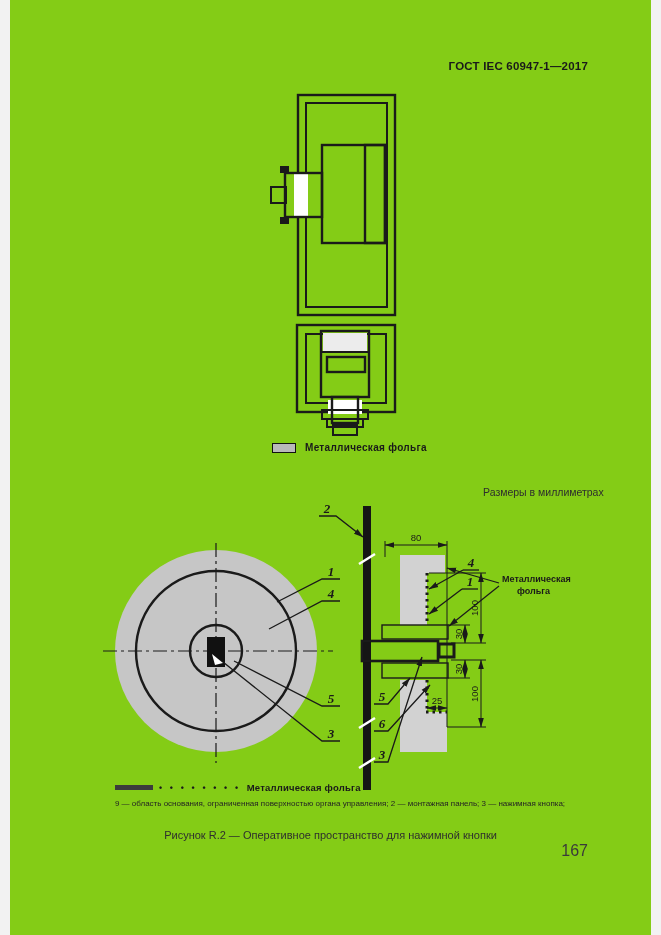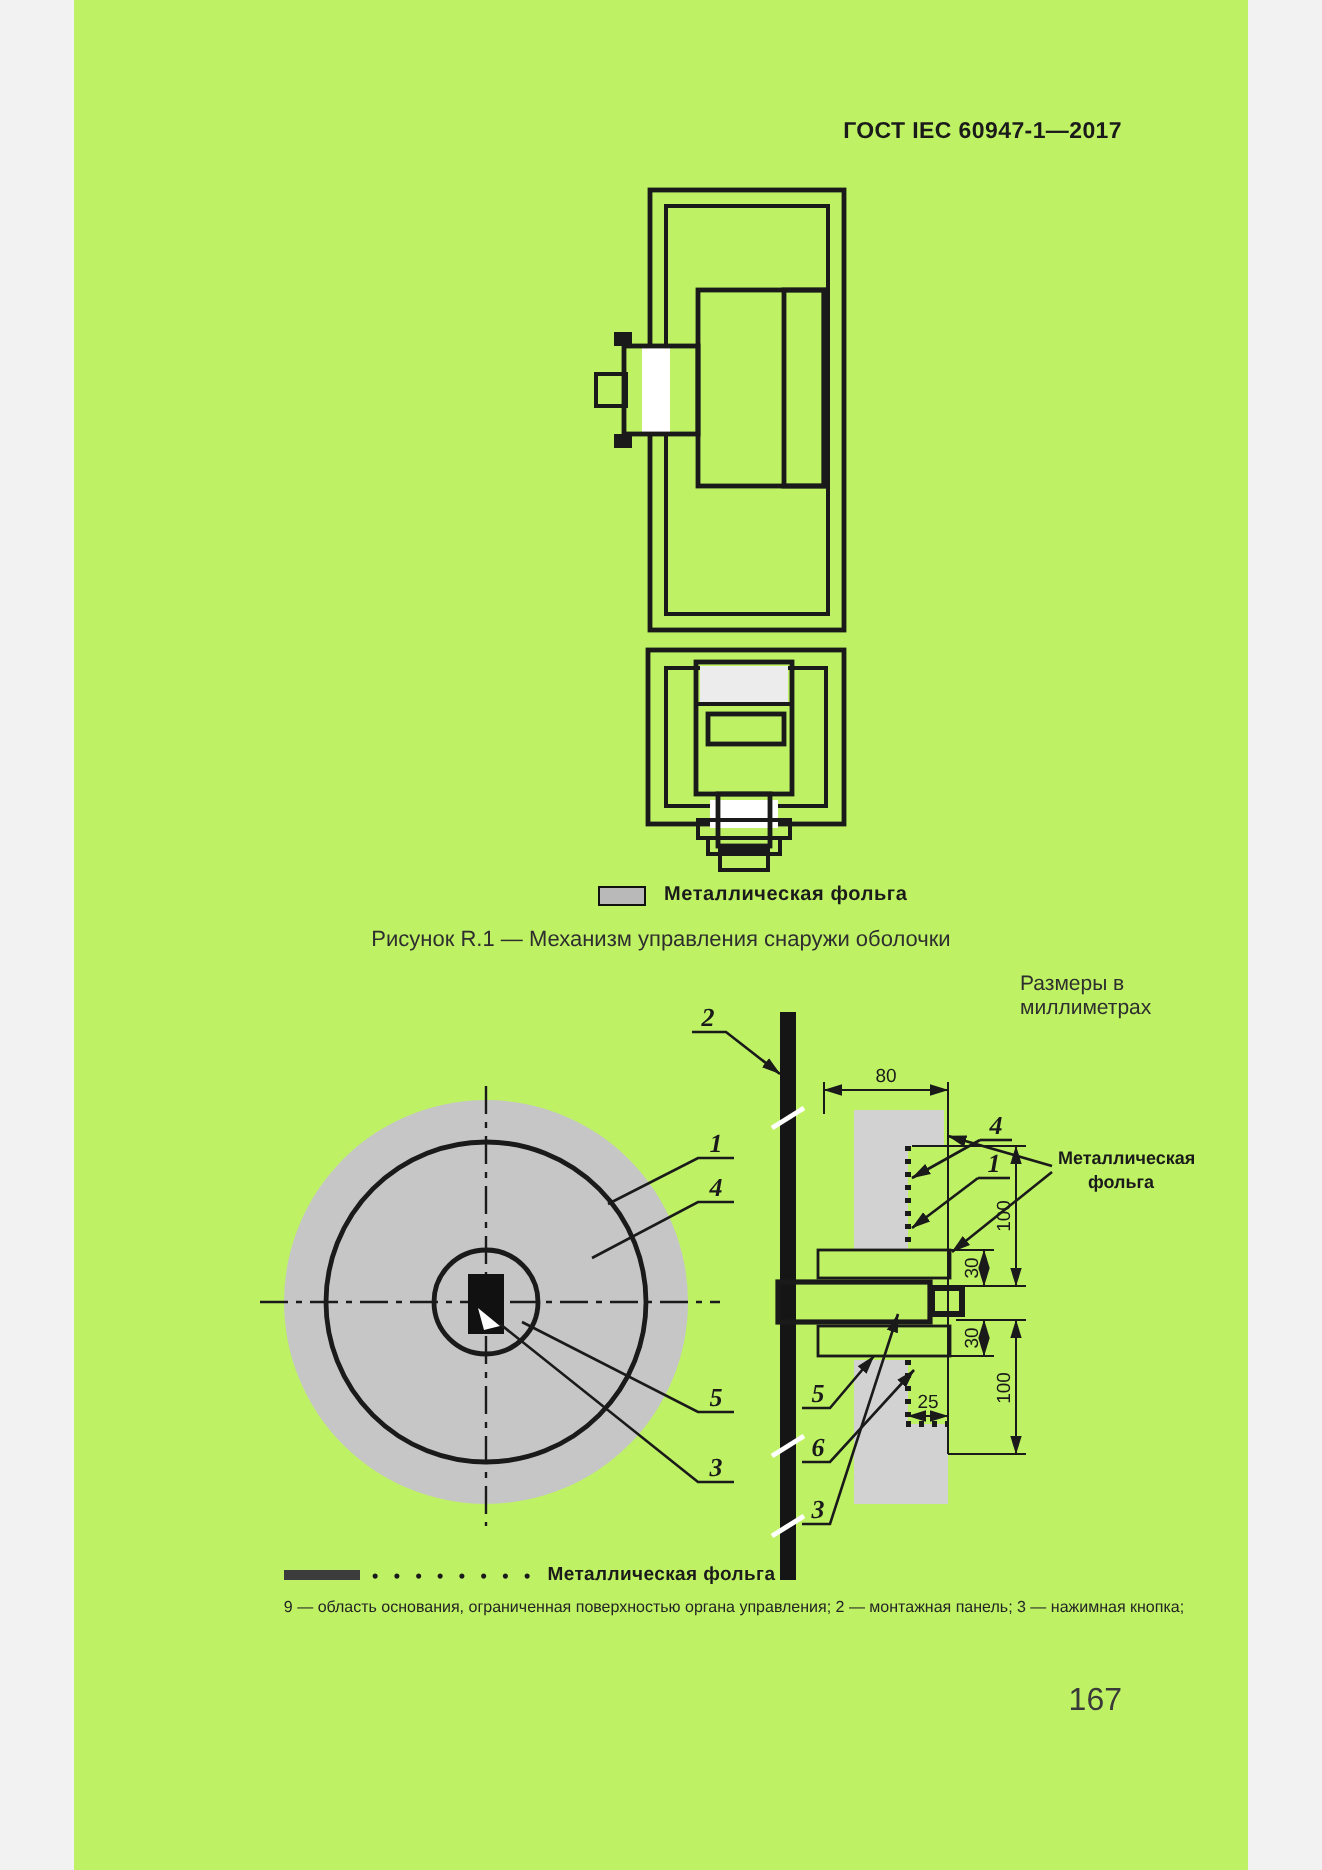--- a/index.html
+++ b/index.html
@@ -1,16 +1,16 @@
 <!DOCTYPE html>
 <html><head>
 <meta charset="utf-8">
 <style>
   html,body{margin:0;padding:0;background:#f2f2f2;}
-  .page{position:relative;width:587px;height:935px;background:#bef264;margin:0 auto;
+  .page{position:relative;width:641px;height:935px;background:#84cc16;margin:0 auto;
         font-family:"Liberation Sans",sans-serif;color:#1a1a1a;overflow:hidden;}
   .header{position:absolute;top:60px;right:63px;font-size:11.5px;font-weight:bold;letter-spacing:.2px;}
   .fig-r1{position:absolute;left:250px;top:88px;}
   .fig-r2{position:absolute;left:55px;top:498px;}
   .legend-r1{position:absolute;left:262px;top:442px;display:flex;align-items:center;gap:9px;}
   .swatch{width:22px;height:8px;background:#b9b9b9;border:1.6px solid #111;display:inline-block;}
   .legend-text{font-size:10px;font-weight:bold;letter-spacing:.3px;}
   .legend-r2{position:absolute;left:105px;top:782px;display:flex;align-items:center;gap:6px;}
   .bar{width:38px;height:5px;background:#3c3c3c;display:inline-block;}
   .dots{font-size:9px;font-weight:bold;letter-spacing:2.6px;line-height:6px;}
@@ -64,21 +64,20 @@
       <rect x="72" y="309" width="26" height="26" fill="#ffffff" class="ln" stroke-width="2.4"></rect>
       <rect x="73" y="337" width="24" height="10" fill="#8a8a8a" class="ln" stroke-width="2"></rect>
     </g>
   </svg>
 
   <div class="legend-r1">
     <span class="swatch"></span>
     <span class="legend-text">Металлическая фольга</span>
   </div>
 
-  <div class="caption cap-r1">Рисунок R.1 — Механизм управления снаружи оболочки</div>
 
   <div class="units-note">Размеры в миллиметрах</div>
 
   <svg class="fig-r2" width="555" height="295" viewBox="0 0 555 295">
     <defs>
       <marker id="mE" markerUnits="userSpaceOnUse" markerWidth="11" markerHeight="9" refX="9.2" refY="4" orient="auto">
         <path d="M0,1.1 L9.5,4 L0,6.9 Z" fill="#1a1a1a"></path>
       </marker>
       <marker id="mS" markerUnits="userSpaceOnUse" markerWidth="11" markerHeight="9" refX="9.2" refY="4" orient="auto-start-reverse">
         <path d="M0,1.1 L9.5,4 L0,6.9 Z" fill="#1a1a1a"></path>
@@ -176,16 +175,17 @@
   </svg>
 
   <div class="legend-r2">
     <span class="bar"></span>
     <span class="dots">• • • • • • • •</span>
     <span class="legend2-text">Металлическая фольга</span>
   </div>
 
   <div class="footnote fn1">9 — область основания, ограниченная поверхностью органа управления; 2 — монтажная панель; 3 — нажимная кнопка;</div>
 
+  <div class="caption cap-r2">Рисунок R.2 — Оперативное пространство для нажимной кнопки</div>
 
   <div class="page-number">167</div>
 
 </div>
 
 </body></html>

